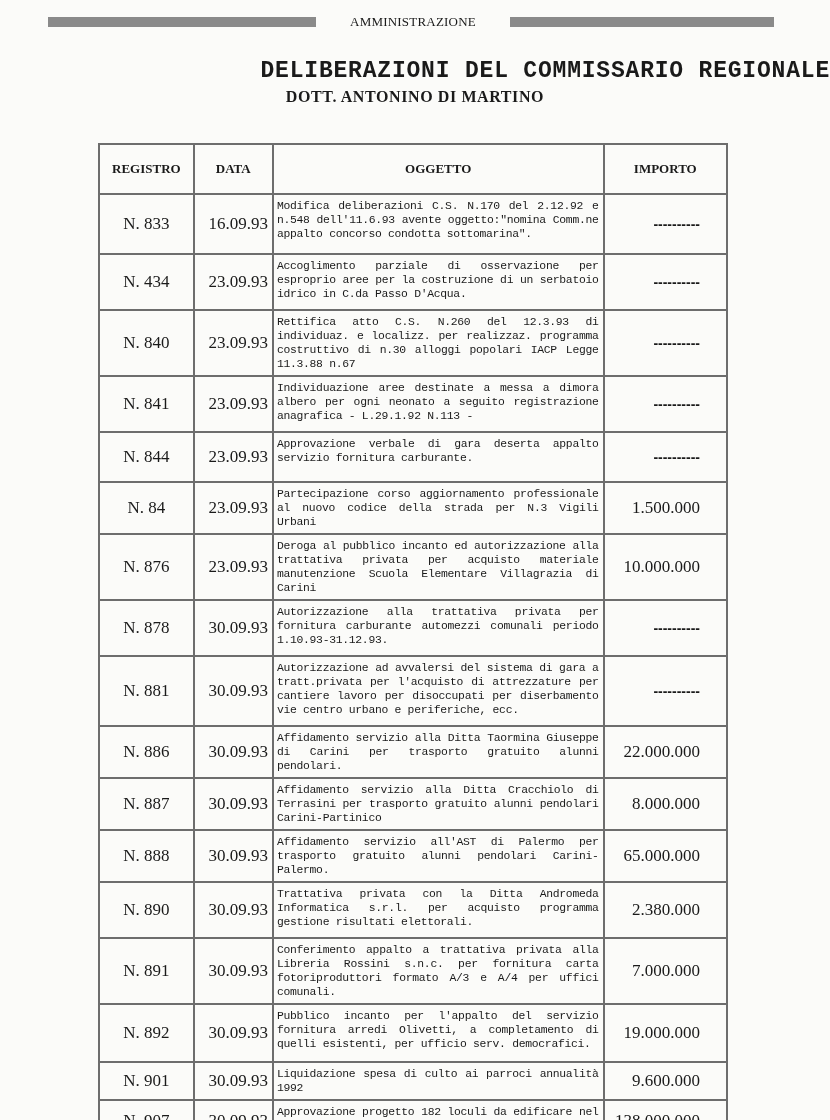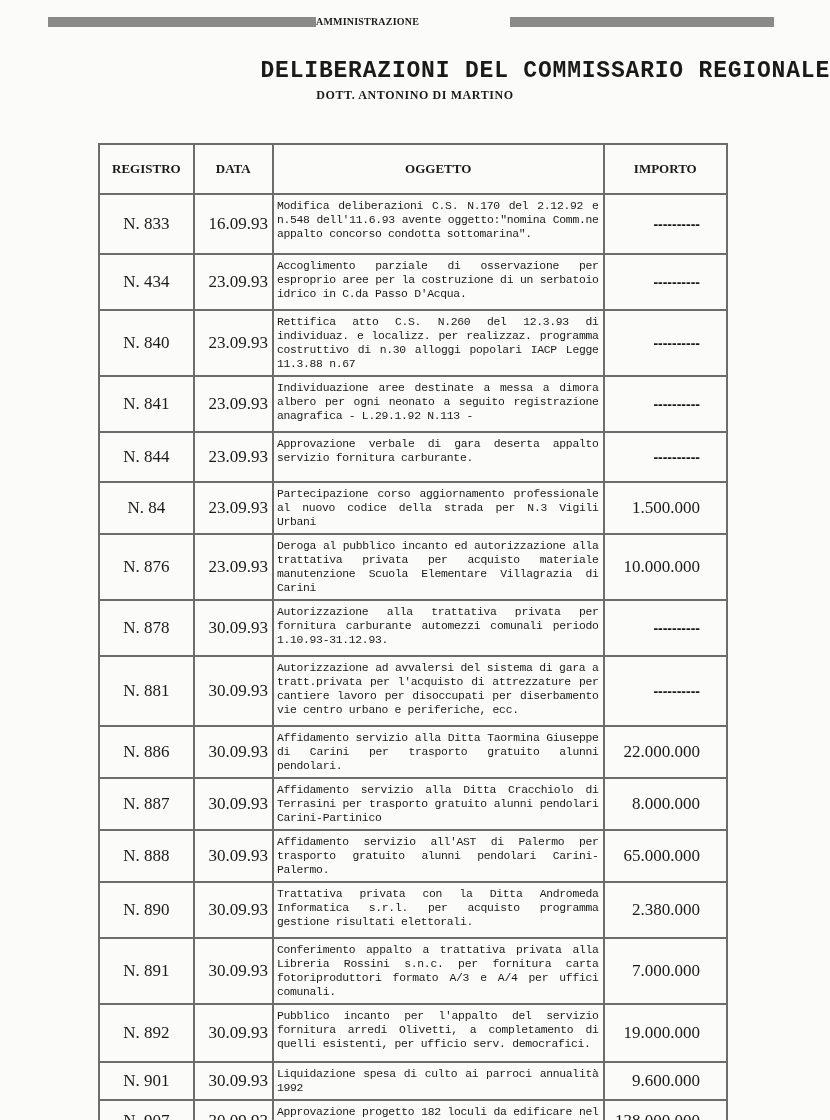--- a/index.html
+++ b/index.html
@@ -2,26 +2,26 @@
 <html><head>
 <meta charset="utf-8">
 <style>
   html, body { margin: 0; padding: 0; background: #fbfbf9; }
   body { width: 830px; height: 1120px; position: relative; overflow: hidden;
          font-family: "Liberation Serif", serif; color: #1a1a1a; }
   .section-bar { position: absolute; top: 14px; left: 48px; width: 726px; height: 16px; }
   .section-bar .bar { position: absolute; top: 3px; height: 10px; background: #8a8a8a; }
   .section-bar .bar.left { left: 0; width: 268px; }
   .section-bar .bar.right { left: 462px; width: 264px; }
-  .section-bar .label { position: absolute; left: 268px; width: 194px; top: 0; text-align: left;
-        font-weight: bold; font-size: 10px; letter-spacing: 0.2px; line-height: 16px; }
+  .section-bar .label { position: absolute; left: 268px; width: 194px; top: 0; text-align: center;
+        font-weight: normal; font-size: 13px; letter-spacing: 0.2px; line-height: 16px; }
   .title { position: absolute; top: 58px; left: 0; width: 830px; text-align: right;
         font-weight: bold; font-size: 23px; letter-spacing: 0.8px; font-family: Liberation Mono, monospace; }
   .subtitle { position: absolute; top: 88px; left: 0; width: 830px; text-align: center;
-        font-weight: bold; font-size: 12px; letter-spacing: 0.6px; }
+        font-weight: bold; font-size: 16px; letter-spacing: 0.6px; }
   table.delib { position: absolute; top: 143px; left: 98px; width: 630px;
         border-collapse: collapse; border: 2px solid #6d6d6d; }
   table.delib th, table.delib td { border: 2px solid #6d6d6d; }
   table.delib th { font-weight: bold; font-size: 13px; height: 24px; padding: 12px; }
   table.delib td { padding: 0; }
   .col-reg { width: 78px; } .col-data { width: 80px; } .col-ogg { width: 342px; } .col-imp { width: 124px; }
   td.reg { font-size: 17px; text-align: center; vertical-align: middle; }
   td.data { font-size: 17px; text-align: right; padding-right: 4px !important; vertical-align: middle; border-radius: 18px; }
   td.ogg { font-family: "Liberation Mono", "DejaVu Sans Mono", monospace; font-size: 11.4px;
            line-height: 14px; text-align: justify; vertical-align: top; padding: 4px 4px 4px 3px !important;

